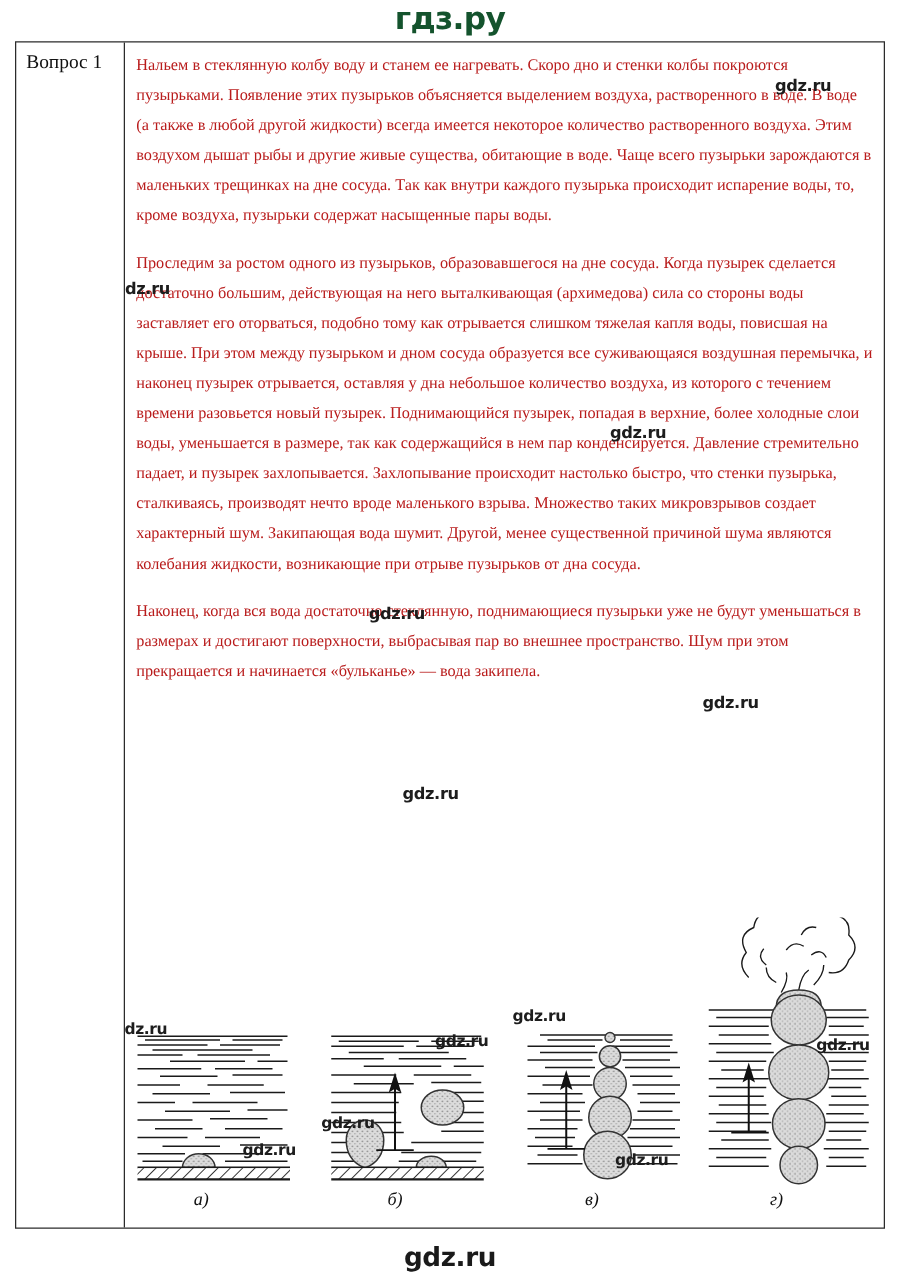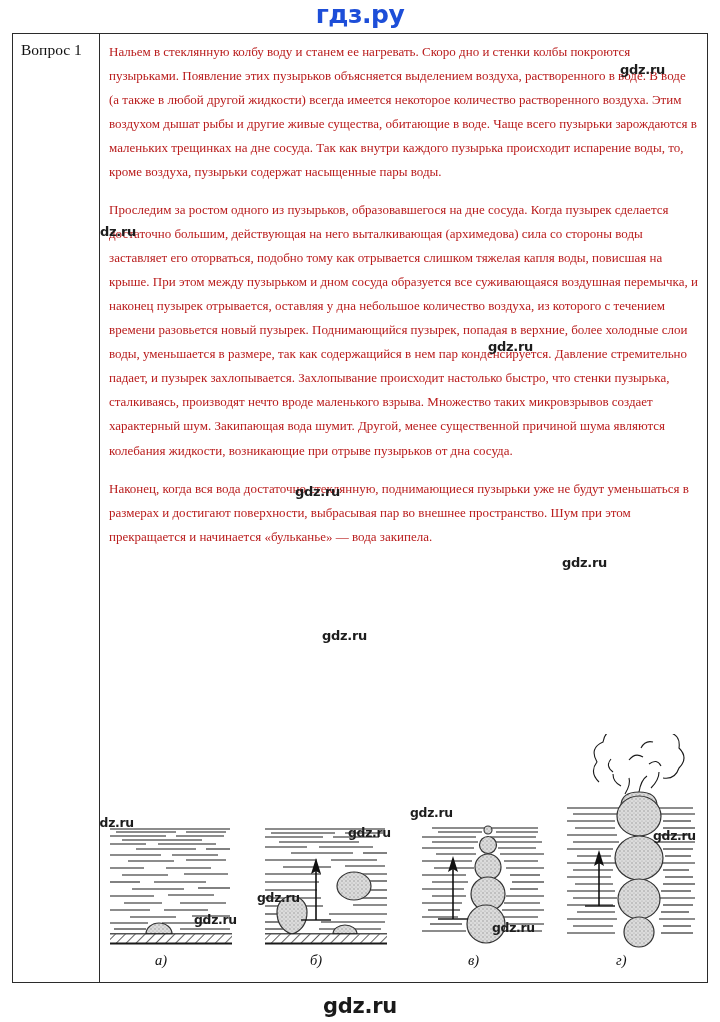--- a/index.html
+++ b/index.html
@@ -18,21 +18,21 @@
   
   .site-logo {
     position: absolute;
     top: 0px;
     left: 0;
     width: 720px;
     text-align: center;
     font-family: "DejaVu Sans", "Liberation Sans", sans-serif;
     font-weight: bold;
     font-size: 25px;
-    color: #1d4ed8;
+    color: #14532d;
     letter-spacing: -0.5px;
     line-height: 30px;
   }
   .site-logo-bottom {
     position: absolute;
     bottom: 4px;
     left: 0;
     width: 720px;
     text-align: center;
     font-family: "DejaVu Sans", "Liberation Sans", sans-serif;

